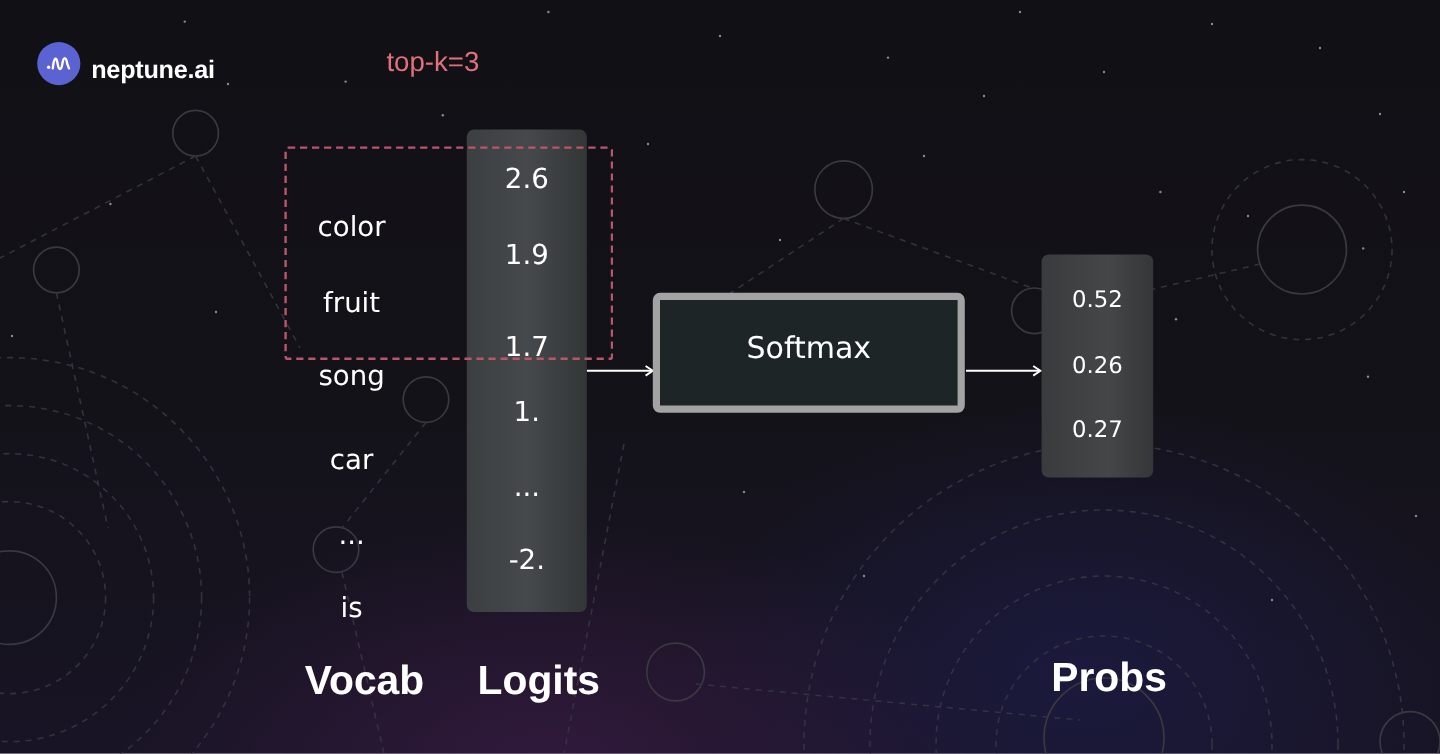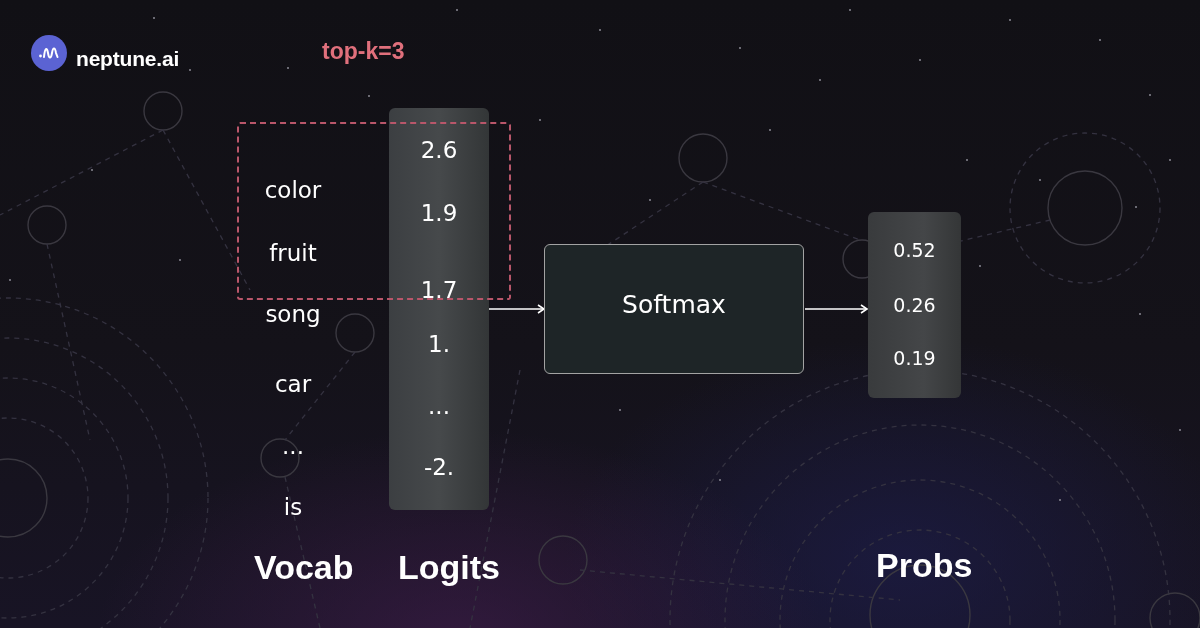--- a/index.html
+++ b/index.html
@@ -12,43 +12,43 @@
         radial-gradient(ellipse 520px 300px at 460px 640px, rgba(70,30,80,0.55), rgba(0,0,0,0) 70%),
         radial-gradient(ellipse 480px 320px at 900px 560px, rgba(28,28,70,0.75), rgba(0,0,0,0) 70%),
         linear-gradient(180deg, #111015 0%, #141219 55%, #181425 100%);
     }
     .bg-svg { position: absolute; left: 0; top: 0; width: 1200px; height: 628px; }
 
     .logo { position: absolute; left: 31px; top: 35px; display: flex; align-items: flex-end; gap: 9px; }
     .logo-badge { width: 36px; height: 36px; border-radius: 50%; background: #5b63d3; display: flex; align-items: center; justify-content: center; }
     .logo-text { font-family: "Liberation Sans", sans-serif; font-weight: 700; font-size: 21px; color: #ffffff; letter-spacing: -0.2px; }
 
-    .topk { position: absolute; left: 322px; top: 38px; font-family: "Liberation Sans", sans-serif; font-weight: 700; font-size: 23px; color: #e0707c; }
+    .topk { position: absolute; left: 322px; top: 38px; font-family: "Liberation Sans", sans-serif; font-weight: 400; font-size: 23px; color: #e0707c; }
 
     .logits-col {
       position: absolute; left: 389px; top: 108px; width: 100px; height: 402px;
       border-radius: 6px;
       background: linear-gradient(90deg, #3c3f42 0%, #46494b 50%, #333637 100%);
     }
     .topk-box {
       position: absolute; left: 237px; top: 122px; width: 274px; height: 178px;
       border: 2px dashed #b9566a; border-radius: 3px;
     }
 
     .vocab-word, .logit-val {
       position: absolute; font-family: "DejaVu Sans", sans-serif; font-size: 23px; color: #ffffff;
       text-align: center; width: 120px; line-height: 28px;
     }
     .vocab-word { left: 233px; margin-top: 40px; }
     .logit-val { left: 379px; }
 
     .softmax-box {
-      position: absolute; left: 544px; top: 244px; width: 260px; height: 130px;
+      position: absolute; left: 544px; top: 244px; width: 260px; height: 100px;
       border-radius: 6px; background: #1e2527;
-      border: 1px solid #a3a3a3;
+      border: 6px solid #a3a3a3;
       display: flex; align-items: center; justify-content: center;
     }
     .softmax-label { font-family: "DejaVu Sans", sans-serif; font-size: 25px; color: #ffffff; margin-top: -10px; }
 
     .probs-col {
       position: absolute; left: 868px; top: 212px; width: 93px; height: 186px;
       border-radius: 6px; background: linear-gradient(90deg, #393b3d 0%, #444648 60%, #343637 100%);
     }
     .prob-val {
       position: absolute; left: 868px; width: 93px; text-align: center;
@@ -172,17 +172,17 @@
 </div>
 
 <svg class="arrow" style="left:805px; top:302px;" width="64" height="14">
   <line x1="0" y1="7" x2="61" y2="7" stroke="#ffffff" stroke-width="1.6"></line>
   <path d="M56 3 L62 7 L56 11" fill="none" stroke="#ffffff" stroke-width="1.6"></path>
 </svg>
 
 <div class="probs-col"></div>
 <div class="prob-val" style="top:236px">0.52</div>
 <div class="prob-val" style="top:291px">0.26</div>
-<div class="prob-val" style="top:344px">0.19</div>
+<div class="prob-val" style="top:344px">0.27</div>
 
 <div class="col-label" style="left:254px; top:548px;">Vocab</div>
 <div class="col-label" style="left:398px; top:548px;">Logits</div>
 <div class="col-label" style="left:876px; top:546px;">Probs</div>
 
 </body></html>

